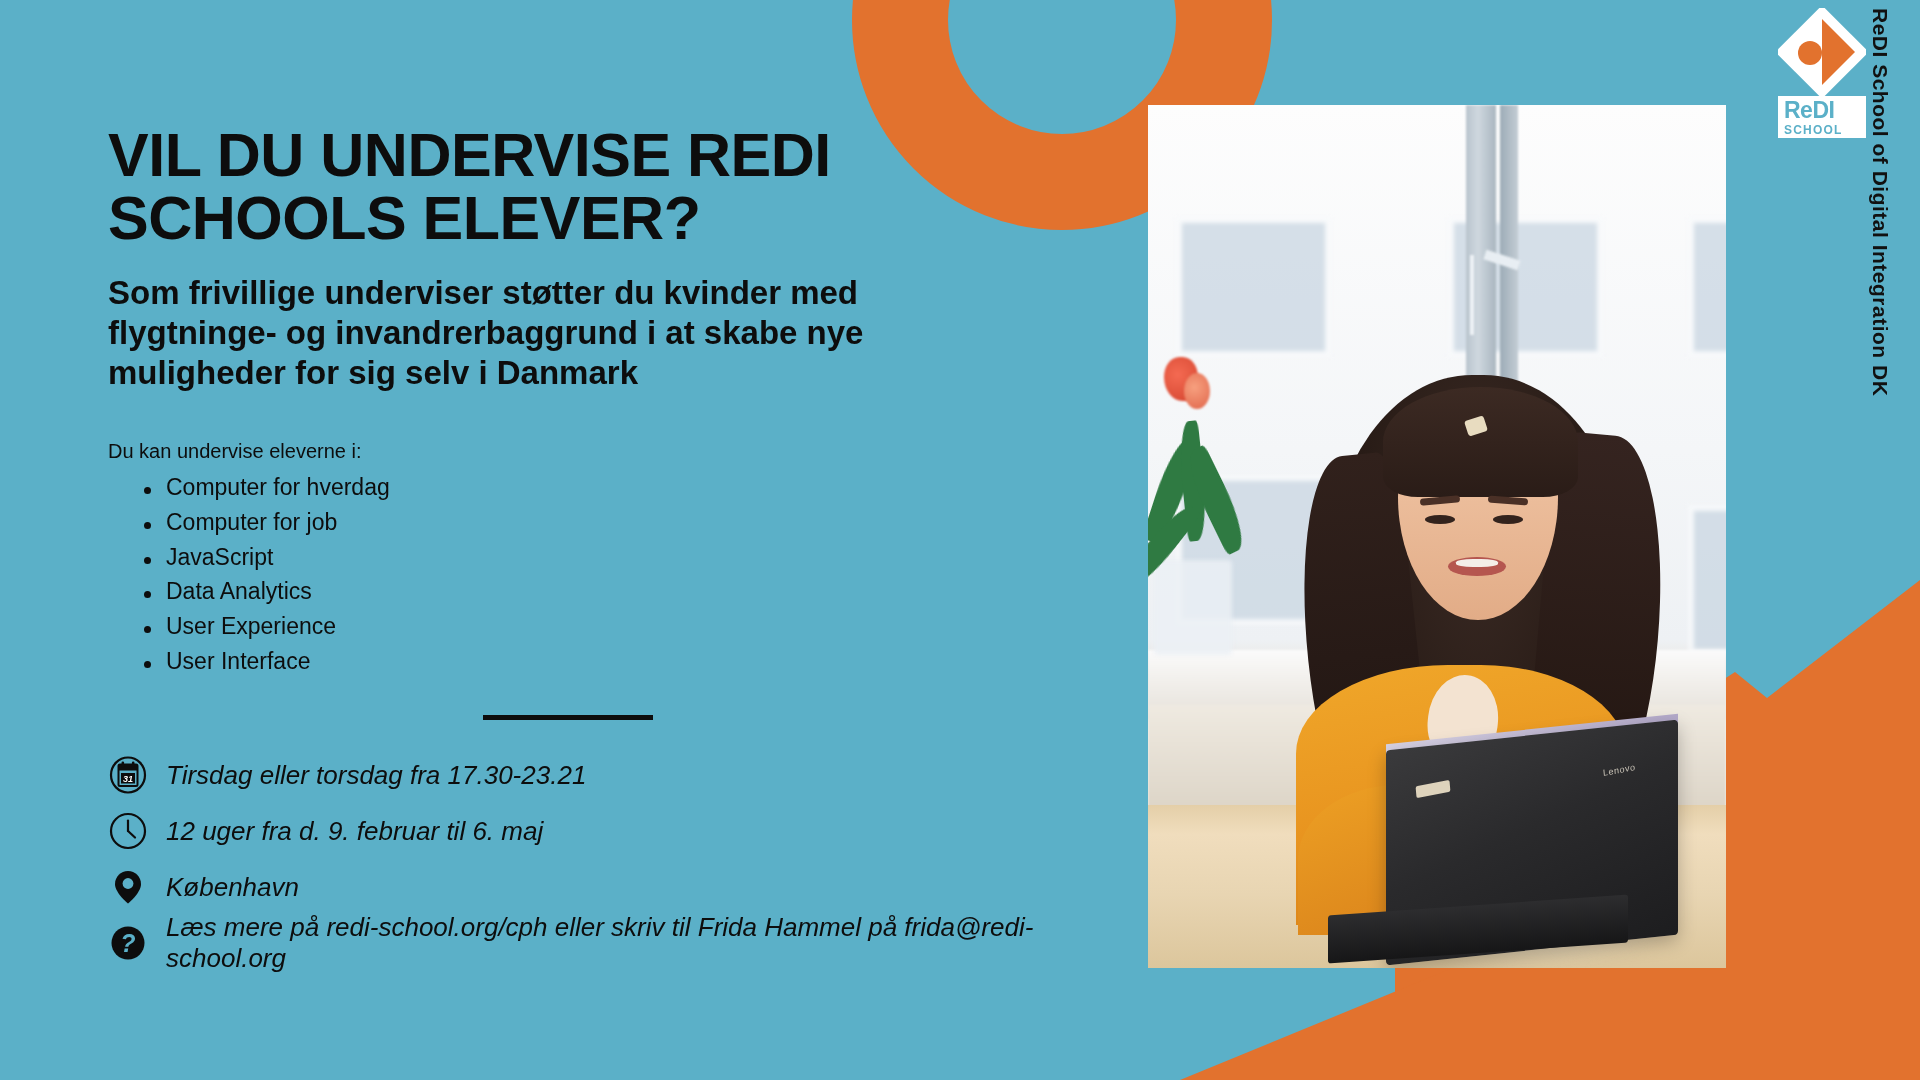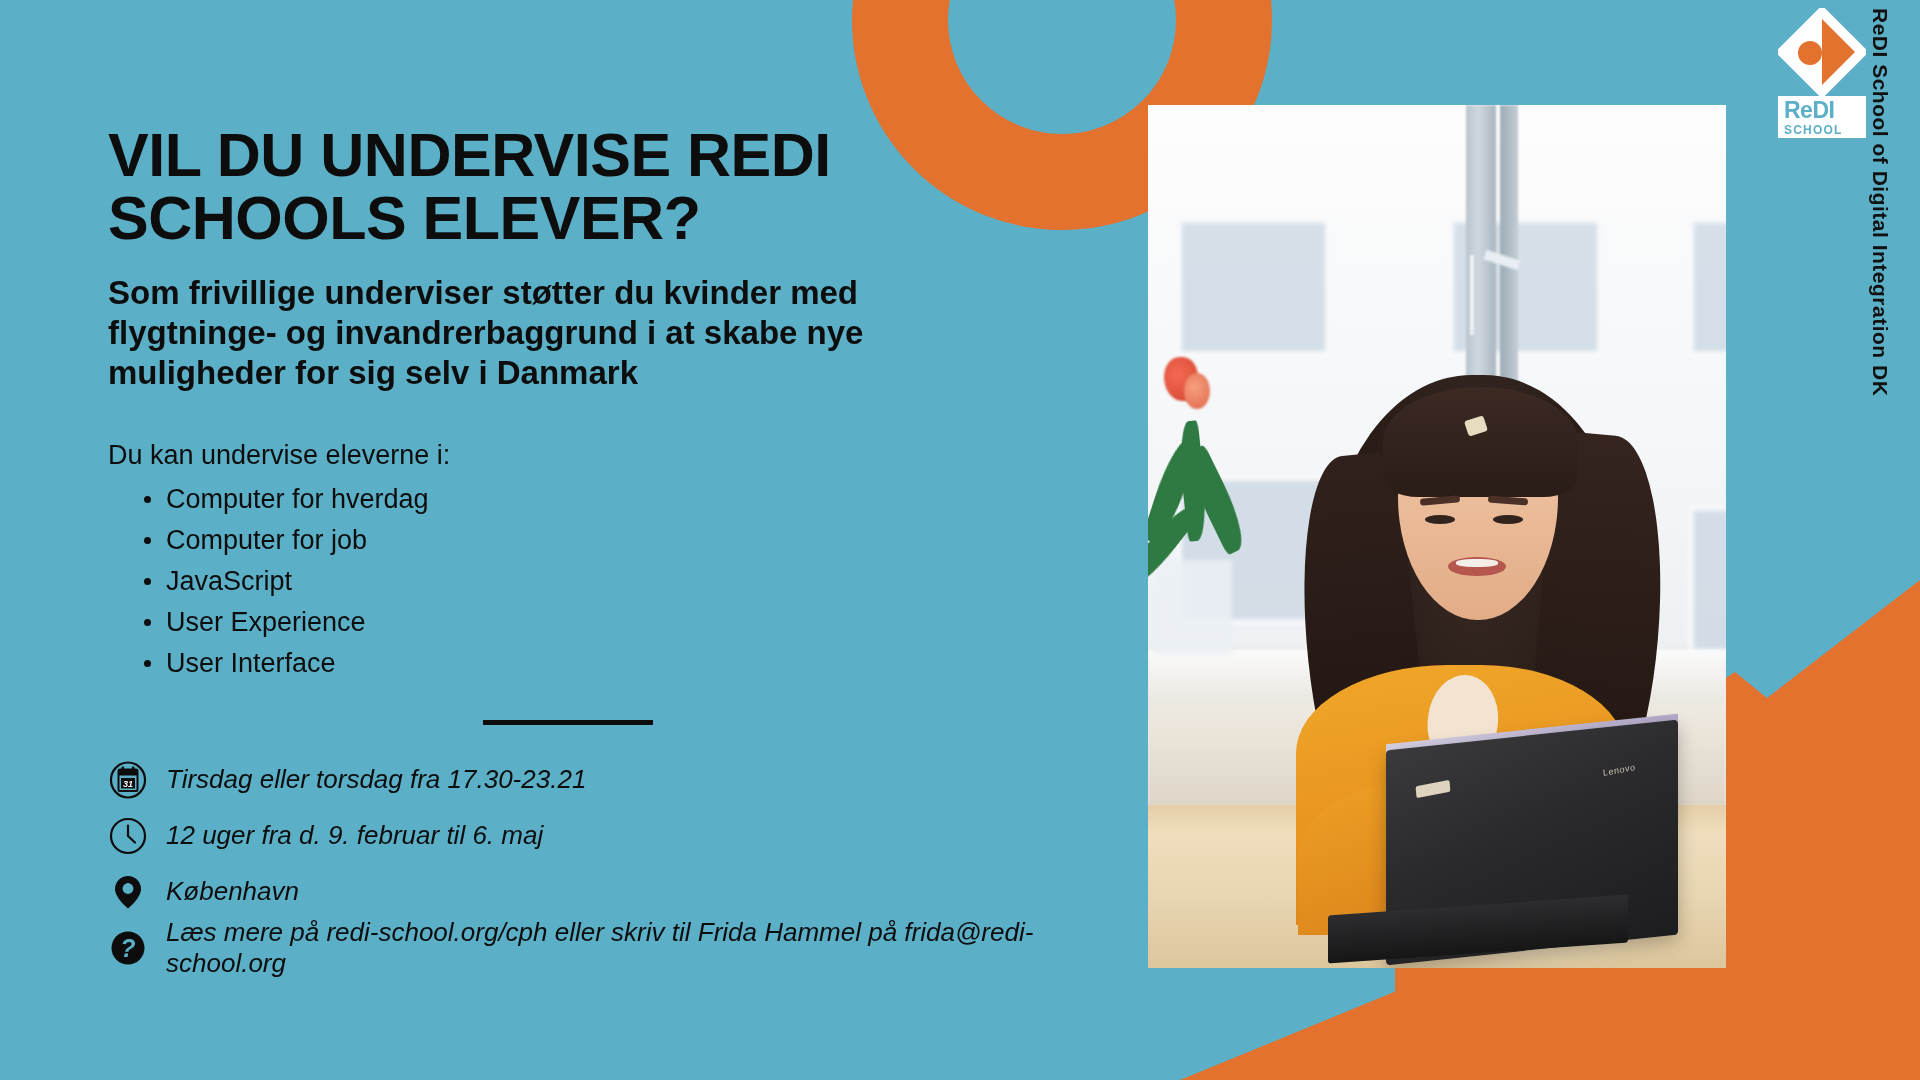--- a/index.html
+++ b/index.html
@@ -277,31 +277,31 @@
     max-width: 860px;
   }
   .subhead {
     font-size: 33px;
     font-weight: bold;
     line-height: 1.22;
     max-width: 880px;
     margin-bottom: 44px;
   }
   .lead-in {
-    font-size: 27px;
+    font-size: 20px;
     line-height: 1.3;
     margin-bottom: 6px;
   }
   .topic-list {
     list-style: none;
     margin: 0 0 0 30px;
     padding: 0;
   }
   .topic-list li {
-    font-size: 27px;
+    font-size: 23px;
     line-height: 1.52;
     position: relative;
     padding-left: 28px;
   }
   .topic-list li::before {
     content: "";
     position: absolute;
     left: 6px; top: 17px;
     width: 7px; height: 7px;
     border-radius: 50%;
@@ -400,20 +400,21 @@
     <h1 class="headline">VIL DU UNDERVISE REDI SCHOOLS ELEVER?</h1>
 
     <p class="subhead">Som frivillige underviser støtter du kvinder med flygtninge- og invandrerbaggrund i at skabe nye muligheder for sig selv i Danmark</p>
 
     <p class="lead-in">Du kan undervise eleverne i:</p>
 
     <ul class="topic-list">
       <li>Computer for hverdag</li>
       <li>Computer for job</li>
       <li>JavaScript</li>
+      <li>Data Analytics</li>
       <li>User Experience</li>
       <li>User Interface</li>
     </ul>
 
     <div class="divider"></div>
 
     <div class="info-block">
 
       <div class="info-row">
         <span class="info-icon">

